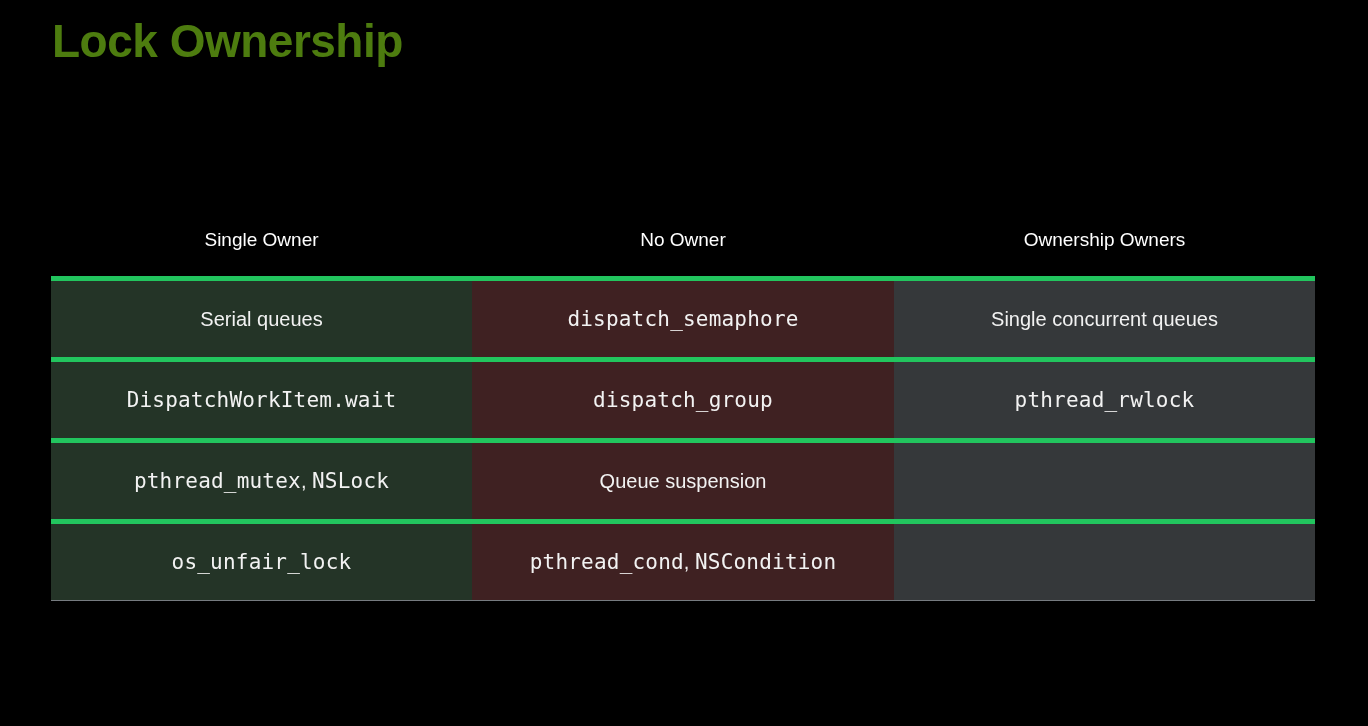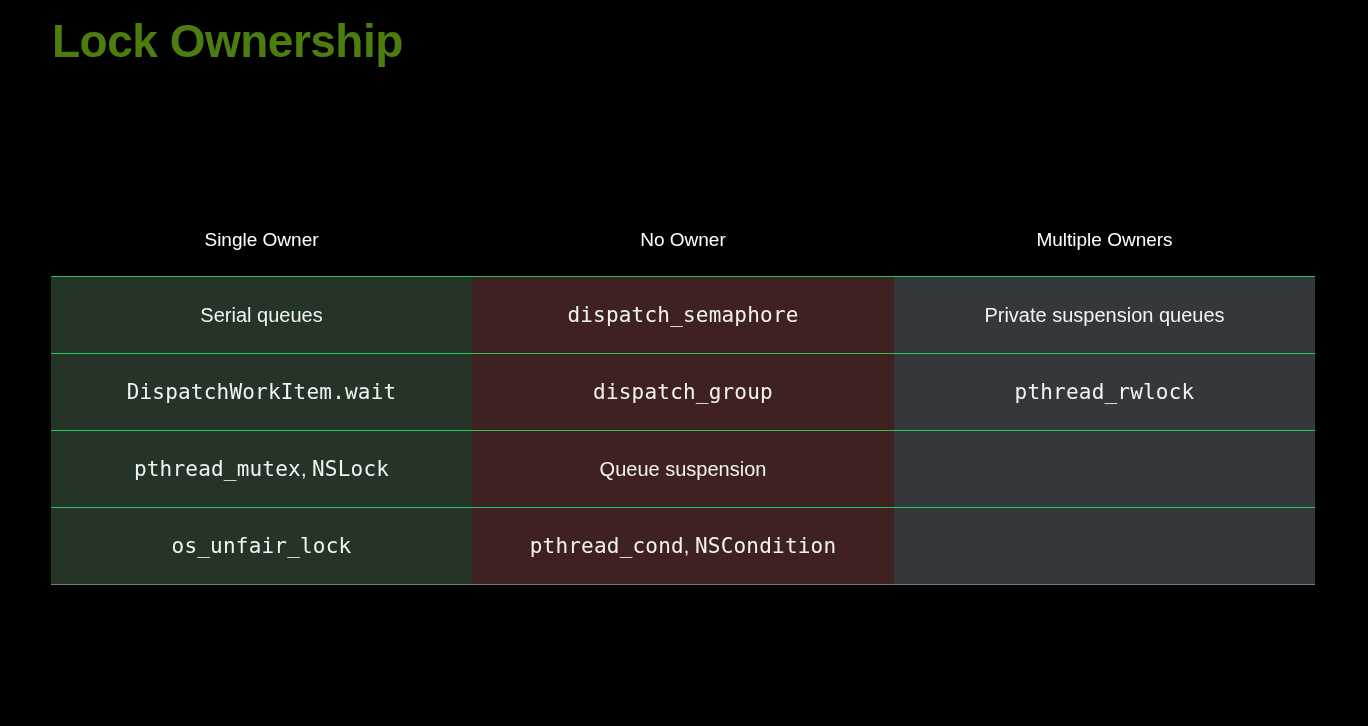--- a/index.html
+++ b/index.html
@@ -57,21 +57,21 @@
     padding: 0 0 18px 0;
     height: 36px;
     vertical-align: middle;
     border: none;
   }
   table.matrix tbody td {
     height: 76px;
     text-align: center;
     vertical-align: middle;
     color: #f2f2f2;
-    border-top: 1px solid #22c55e;
+    border-top: 5px solid #22c55e;
     padding: 0 1px;
     overflow: hidden;
   }
   table.matrix tbody tr:last-child td {
     border-bottom: 1px solid #767b80;
   }
   td.col-single { background: #243427; }
   td.col-none   { background: #3f2122; margin-left: 24px; }
   td.col-multi  { background: #35383a; }
 
@@ -103,34 +103,34 @@
     <table class="matrix">
       <colgroup>
         <col class="c1">
           <col class="c2">
           <col class="c3">
       </colgroup>
       <thead>
         <tr>
           <th>Single Owner</th>
           <th>No Owner</th>
-          <th>Multiple Owners</th>
+          <th>Ownership Owners</th>
         </tr>
       </thead>
       <tbody>
 
         <tr>
           <td class="col-single">
             <span class="cell-text">Serial queues</span>
           </td>
           <td class="col-none">
             <span class="cell-mono">dispatch_semaphore</span>
           </td>
           <td class="col-multi">
-            <span class="cell-text">Private suspension queues</span>
+            <span class="cell-text">Single concurrent queues</span>
           </td>
         </tr>
 
         <tr>
           <td class="col-single">
             <span class="cell-mono">DispatchWorkItem.wait</span>
           </td>
           <td class="col-none">
             <span class="cell-mono">dispatch_group</span>
           </td>

